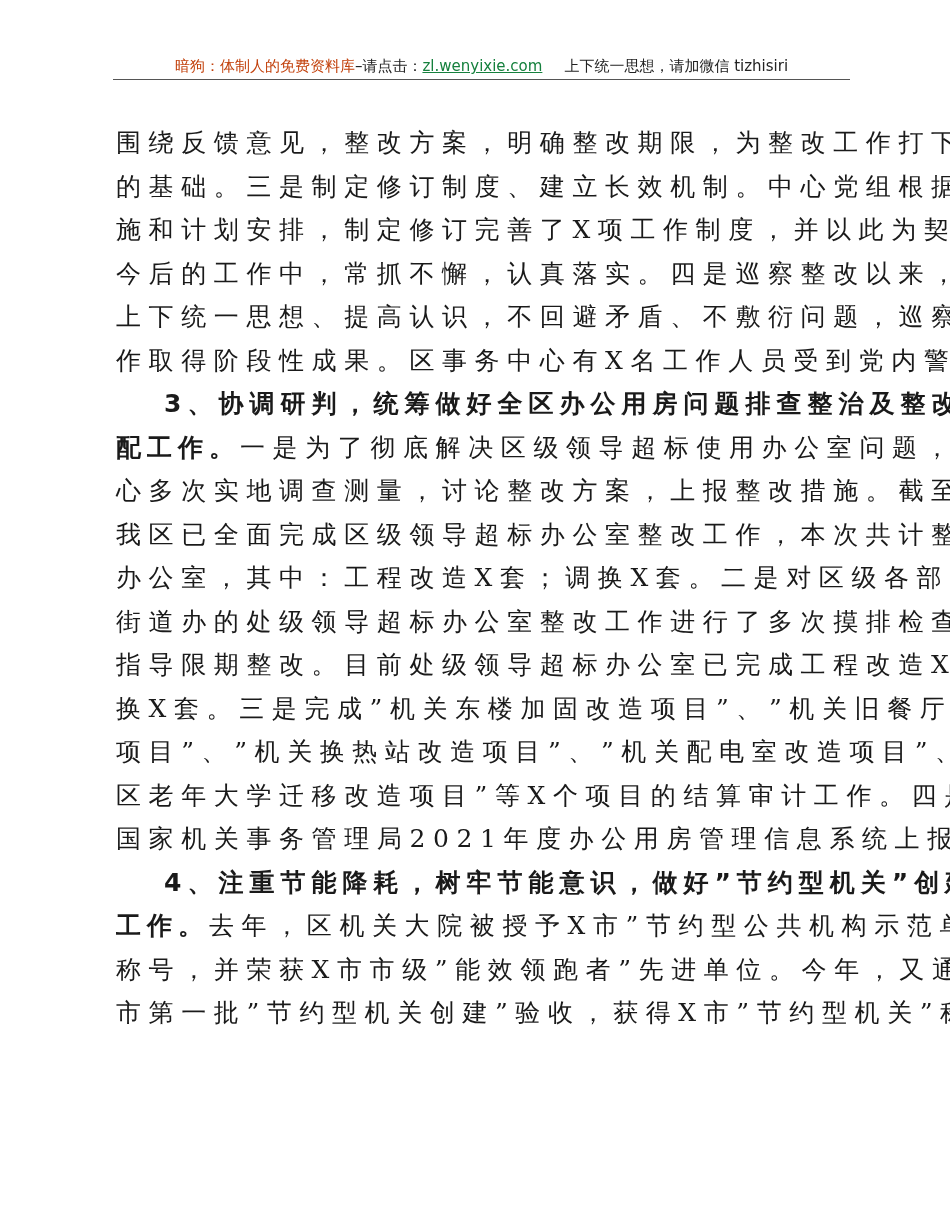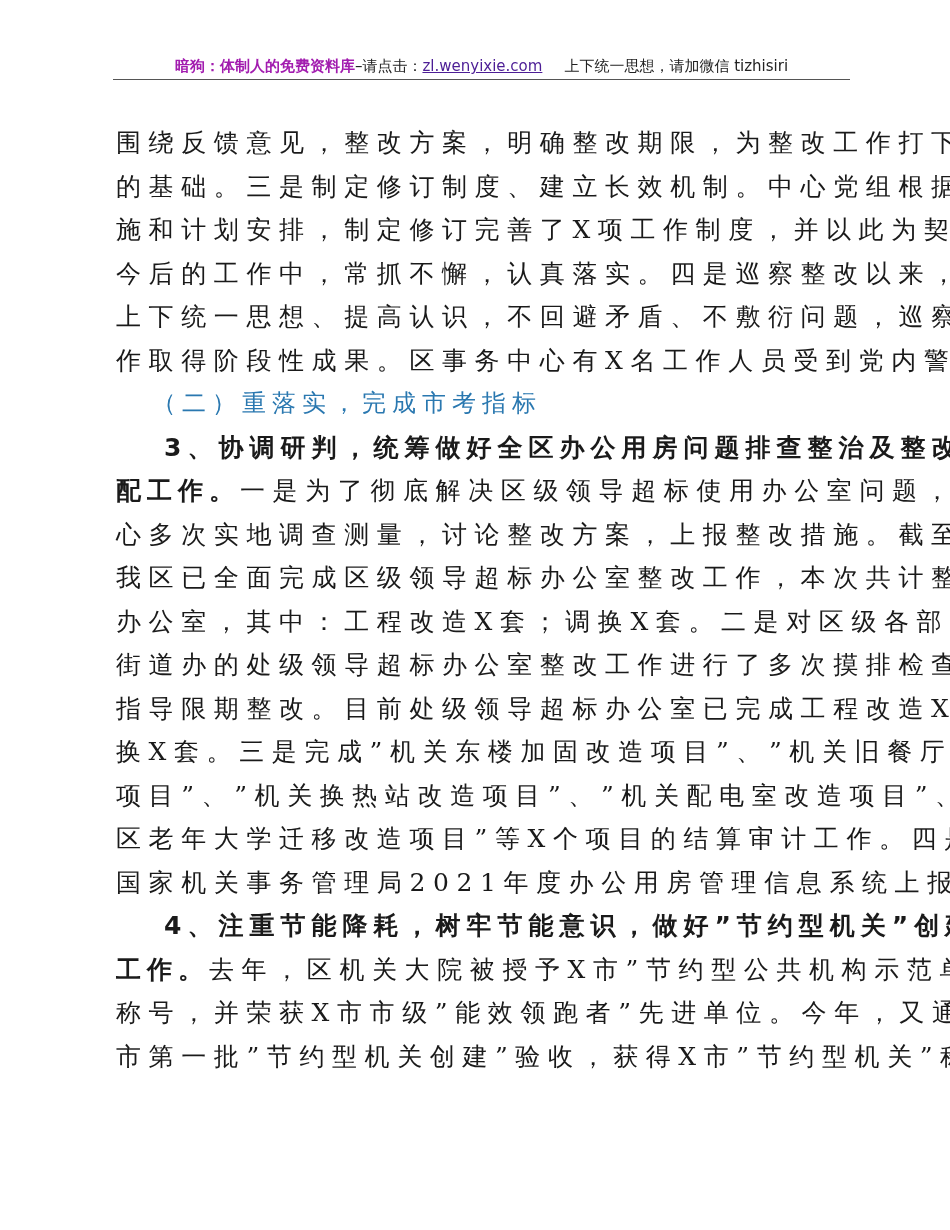--- a/index.html
+++ b/index.html
@@ -21,23 +21,23 @@
       top: 55px;
       width: 737px;
       height: 24px;
       text-align: center;
       font-family: "DejaVu Sans", "Liberation Sans", sans-serif;
       font-size: 15px;
       line-height: 22px;
       white-space: nowrap;
       color: #222222;
     }
-    .page-header .brand { color: #a21caf; font-weight: bold; }
+    .page-header .brand { color: #c2410c; }
     .page-header .link {
-      color: #4c1d95;
+      color: #15803d;
       text-decoration: underline;
     }
     .page-header .gap { display: inline-block; width: 22px; }
     .header-rule {
       position: absolute;
       left: 113px;
       top: 79px;
       width: 737px;
       height: 0;
       border-top: 1.5px solid #555555;
@@ -78,21 +78,20 @@
 <div class="header-rule"></div>
 
 <div class="body-text">
   <div class="line">围绕反馈意见，整改方案，明确整改期限，为整改工作打下了坚实</div>
   <div class="line">的基础。三是制定修订制度、建立长效机制。中心党组根据整改措</div>
   <div class="line">施和计划安排，制定修订完善了X项工作制度，并以此为契机，在</div>
   <div class="line">今后的工作中，常抓不懈，认真落实。四是巡察整改以来，全中心</div>
   <div class="line">上下统一思想、提高认识，不回避矛盾、不敷衍问题，巡察整改工</div>
   <div class="line">作取得阶段性成果。区事务中心有X名工作人员受到党内警告处分，</div>
 
-  <div class="line section-heading">（二）重落实，完成市考指标</div>
 
   <div class="line indent"><span class="bold">3、协调研判，统筹做好全区办公用房问题排查整治及整改调</span></div>
   <div class="line"><span class="bold">配工作。</span><span>一是为了彻底解决区级领导超标使用办公室问题，后勤中</span></div>
   <div class="line">心多次实地调查测量，讨论整改方案，上报整改措施。截至目前，</div>
   <div class="line">我区已全面完成区级领导超标办公室整改工作，本次共计整改X套</div>
   <div class="line">办公室，其中：工程改造X套；调换X套。二是对区级各部门、各</div>
   <div class="line">街道办的处级领导超标办公室整改工作进行了多次摸排检查并督促</div>
   <div class="line">指导限期整改。目前处级领导超标办公室已完成工程改造X套，调</div>
   <div class="line">换X套。三是完成”机关东楼加固改造项目”、”机关旧餐厅改造</div>
   <div class="line">项目”、”机关换热站改造项目”、”机关配电室改造项目”、”</div>

